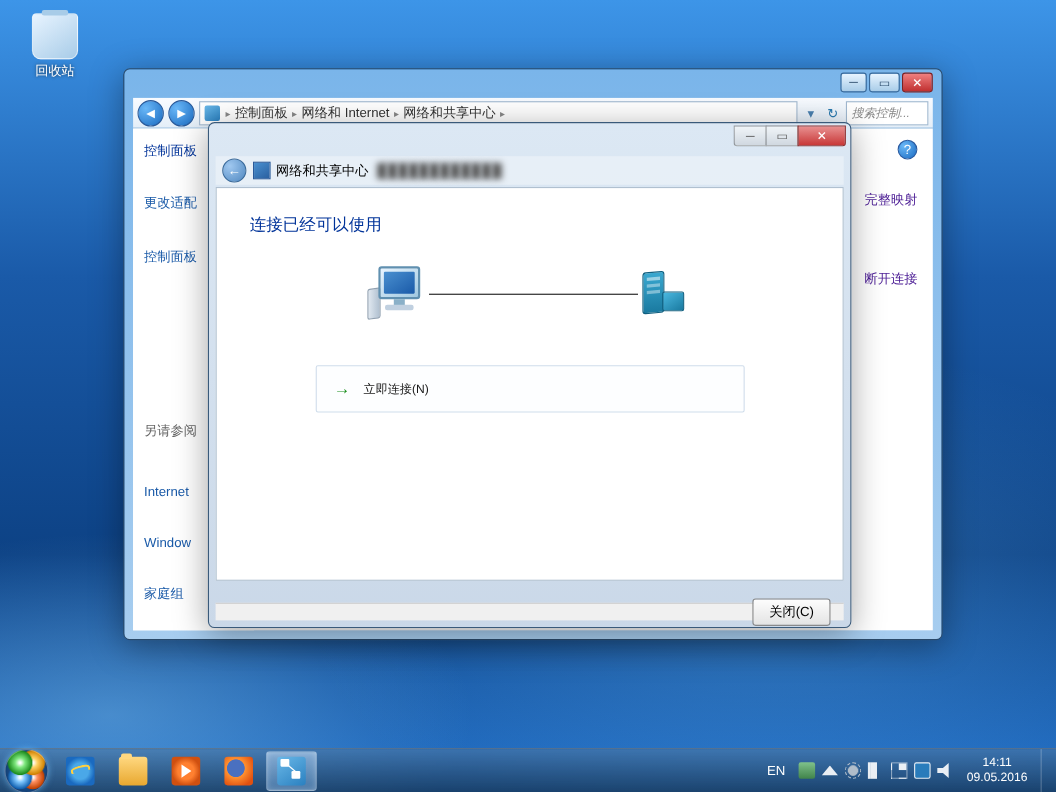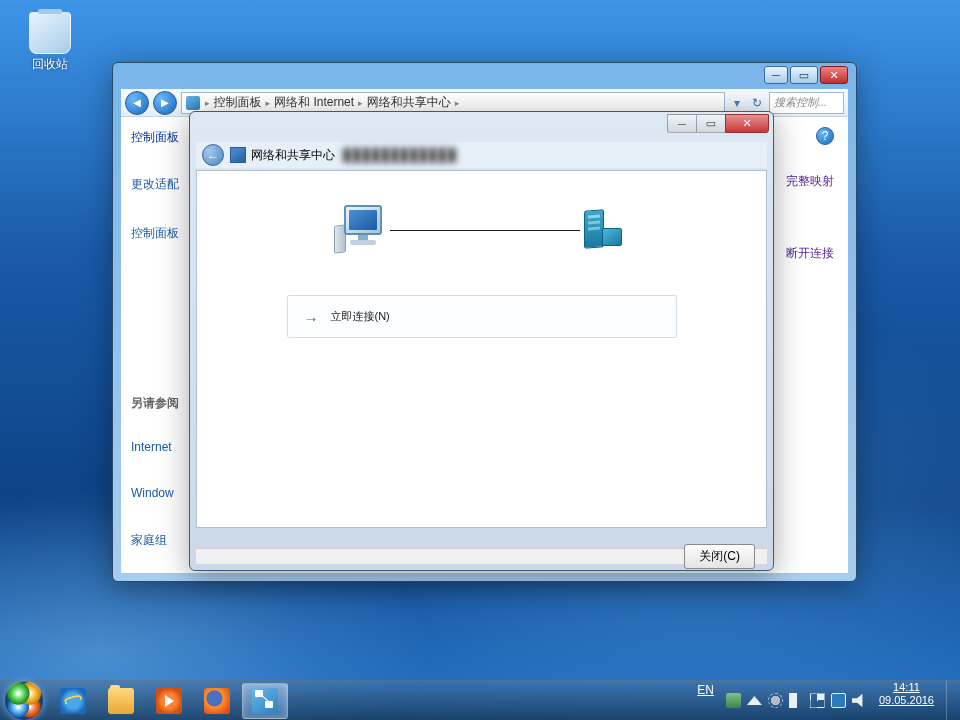--- a/index.html
+++ b/index.html
@@ -84,21 +84,21 @@
 .ti-ie:after{content:"";position:absolute;left:4px;top:8px;right:4px;height:4px;border:2px solid #ffd040;border-radius:50% 50% 0 0;border-bottom:none;transform:rotate(-15deg);}
 .ti-explorer { background:linear-gradient(180deg,#ffd880,#e8a830); position:relative; }
 .ti-explorer:before{content:"";position:absolute;top:-3px;left:2px;width:10px;height:5px;background:#ffd880;border-radius:2px 2px 0 0;}
 .ti-wmp { background:radial-gradient(circle,#ff8030 40%,#d05010 70%); border-radius:50%; position:relative; }
 .ti-wmp:after{content:"";position:absolute;left:9px;top:7px;border-left:9px solid #fff;border-top:6px solid transparent;border-bottom:6px solid transparent;}
 .ti-ff { background:radial-gradient(circle at 40% 40%,#4a70c0 35%,#ff9030 38%,#e05010 80%); border-radius:50%; }
 .ti-net { background:linear-gradient(145deg,#6ab8e8,#2a80c0); position:relative; }
 .ti-net:before{content:"";position:absolute;top:2px;left:3px;width:8px;height:7px;background:#fff;border-radius:1px;box-shadow:10px 11px 0 #fff;}
 .ti-net:after{content:"";position:absolute;top:9px;left:6px;width:12px;height:1px;background:#fff;transform:rotate(40deg);}
 
-.tray { margin-left:auto; display:flex; gap:8px; padding-right:4px; height:100%; color:#fff; font-size:11px;text-decoration:underline; }
+.tray { margin-left:auto; display:flex; align-items:center; gap:8px; padding-right:4px; height:100%; color:#fff; font-size:11px; }
 .tray .lang { font-size:12px; padding:2px 4px; cursor:pointer; }
 .tray .tray-icons { display:flex; gap:6px; align-items:center; }
 .tray .ticon-small { width:15px; height:15px; cursor:pointer; opacity:0.9; }
 .tis-up { background:#fff; clip-path:polygon(50% 20%,100% 80%,0 80%); }
 .tis-flag { background:linear-gradient(90deg,#fff 50%,transparent 50%); border-left:2px solid #fff; }
 .tis-drive { background:linear-gradient(180deg,#88cc88,#448844); border-radius:2px; }
 .tis-gear { background:radial-gradient(circle,#c0c8d0 50%,transparent 52%); border:1px dashed #c0c8d0; border-radius:50%; }
 .tis-net { background:conic-gradient(#fff 0 25%,transparent 0 100%); border:1px solid rgba(255,255,255,0.5); }
 .tis-vol { width:14px; background:#fff; clip-path:polygon(0 35%,35% 35%,70% 5%,70% 95%,35% 65%,0 65%); }
 .tis-monitor { background:#2a80c0; border:1px solid #fff; border-radius:2px; }
@@ -141,21 +141,21 @@
       <span>搜索控制...</span>
     </div>
   </div>
 
   <div class="cp-body">
     <div class="cp-sidebar" style="display:flex;flex-direction:column;">
       <div class="hdr">控制面板</div>
       <div class="lnk">更改适配</div>
       <div class="lnk">控制面板</div>
       <div style="flex:1"></div>
-      <div style="color:#666;margin-bottom:8px;font-weight:bold;">另请参阅</div>
+      <div style="color:#666;margin-bottom:20px;">另请参阅</div>
       <div class="lnk">Internet</div>
       <div class="lnk">Window</div>
       <div class="lnk">家庭组</div>
     </div>
     <div class="cp-right">
       <div class="help">?</div>
       <div class="partial-link" style="top:56px;">完整映射</div>
       <div class="partial-link" style="top:128px;padding-left:30px;">断开连接</div>
     </div>
   </div>
@@ -169,20 +169,21 @@
   </div>
 
   <div class="wiz-header">
     <div class="wiz-back">←</div>
     <div class="wiz-title-icon"></div>
     <span>网络和共享中心</span>
     <span class="wiz-blur">████████████</span>
   </div>
 
   <div class="wiz-content">
+    <div class="wiz-heading">连接已经可以使用</div>
 
     <div class="network-diagram">
       <div class="pc-icon">
         <div class="tower"></div>
           <div class="monitor"></div>
           <div class="stand"></div>
           <div class="base"></div>
       </div>
       <div class="net-line"></div>
       <div class="server-icon">

